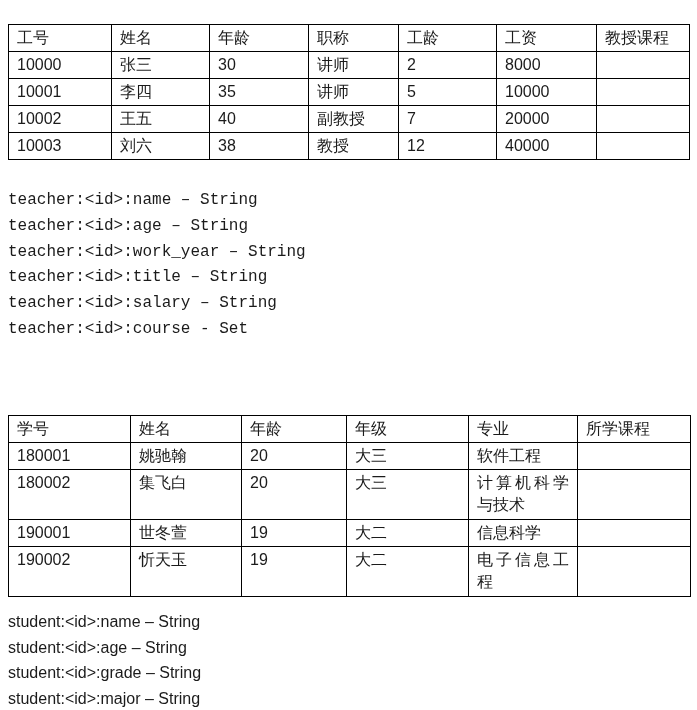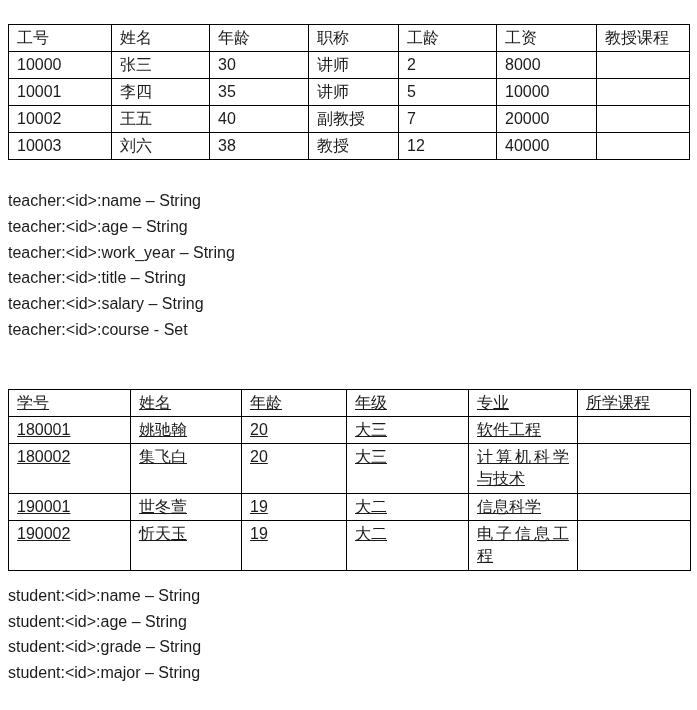--- a/index.html
+++ b/index.html
@@ -33,22 +33,22 @@
   tr.tall { height: 50px; }
   td.justify { text-align: justify; }
 
   .schema-block { margin: 0; }
   .schema-block p {
     margin: 0;
     line-height: 25.8px;
     font-size: 16px;
     white-space: pre;
   }
-  .block-teacher-schema { margin-top: 28px; }
-  .student-table { margin-top: 46px; text-decoration: underline; }
+  .block-teacher-schema { margin-top: 28px; font-family: Liberation Mono, monospace; }
+  .student-table { margin-top: 72px; }
   .block-student-schema { margin-top: 12px; }
 </style>
 </head>
 <body>
 
 <div class="doc">
 
   <table class="teacher-table">
     <colgroup>
       <col style="width:103px">

